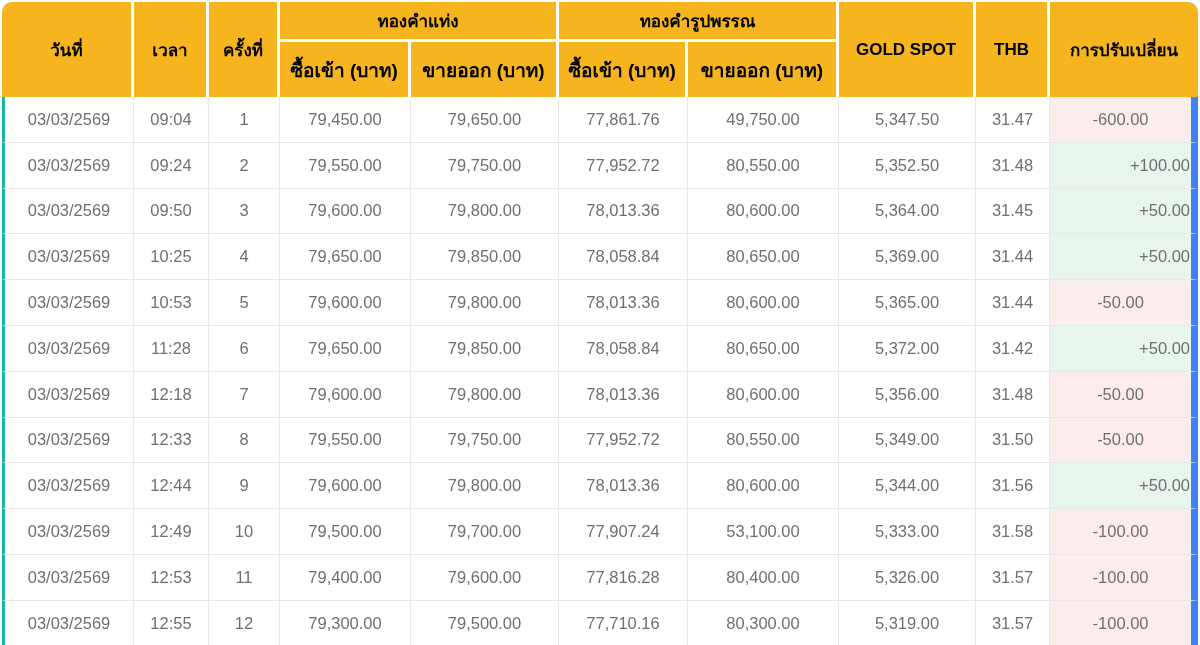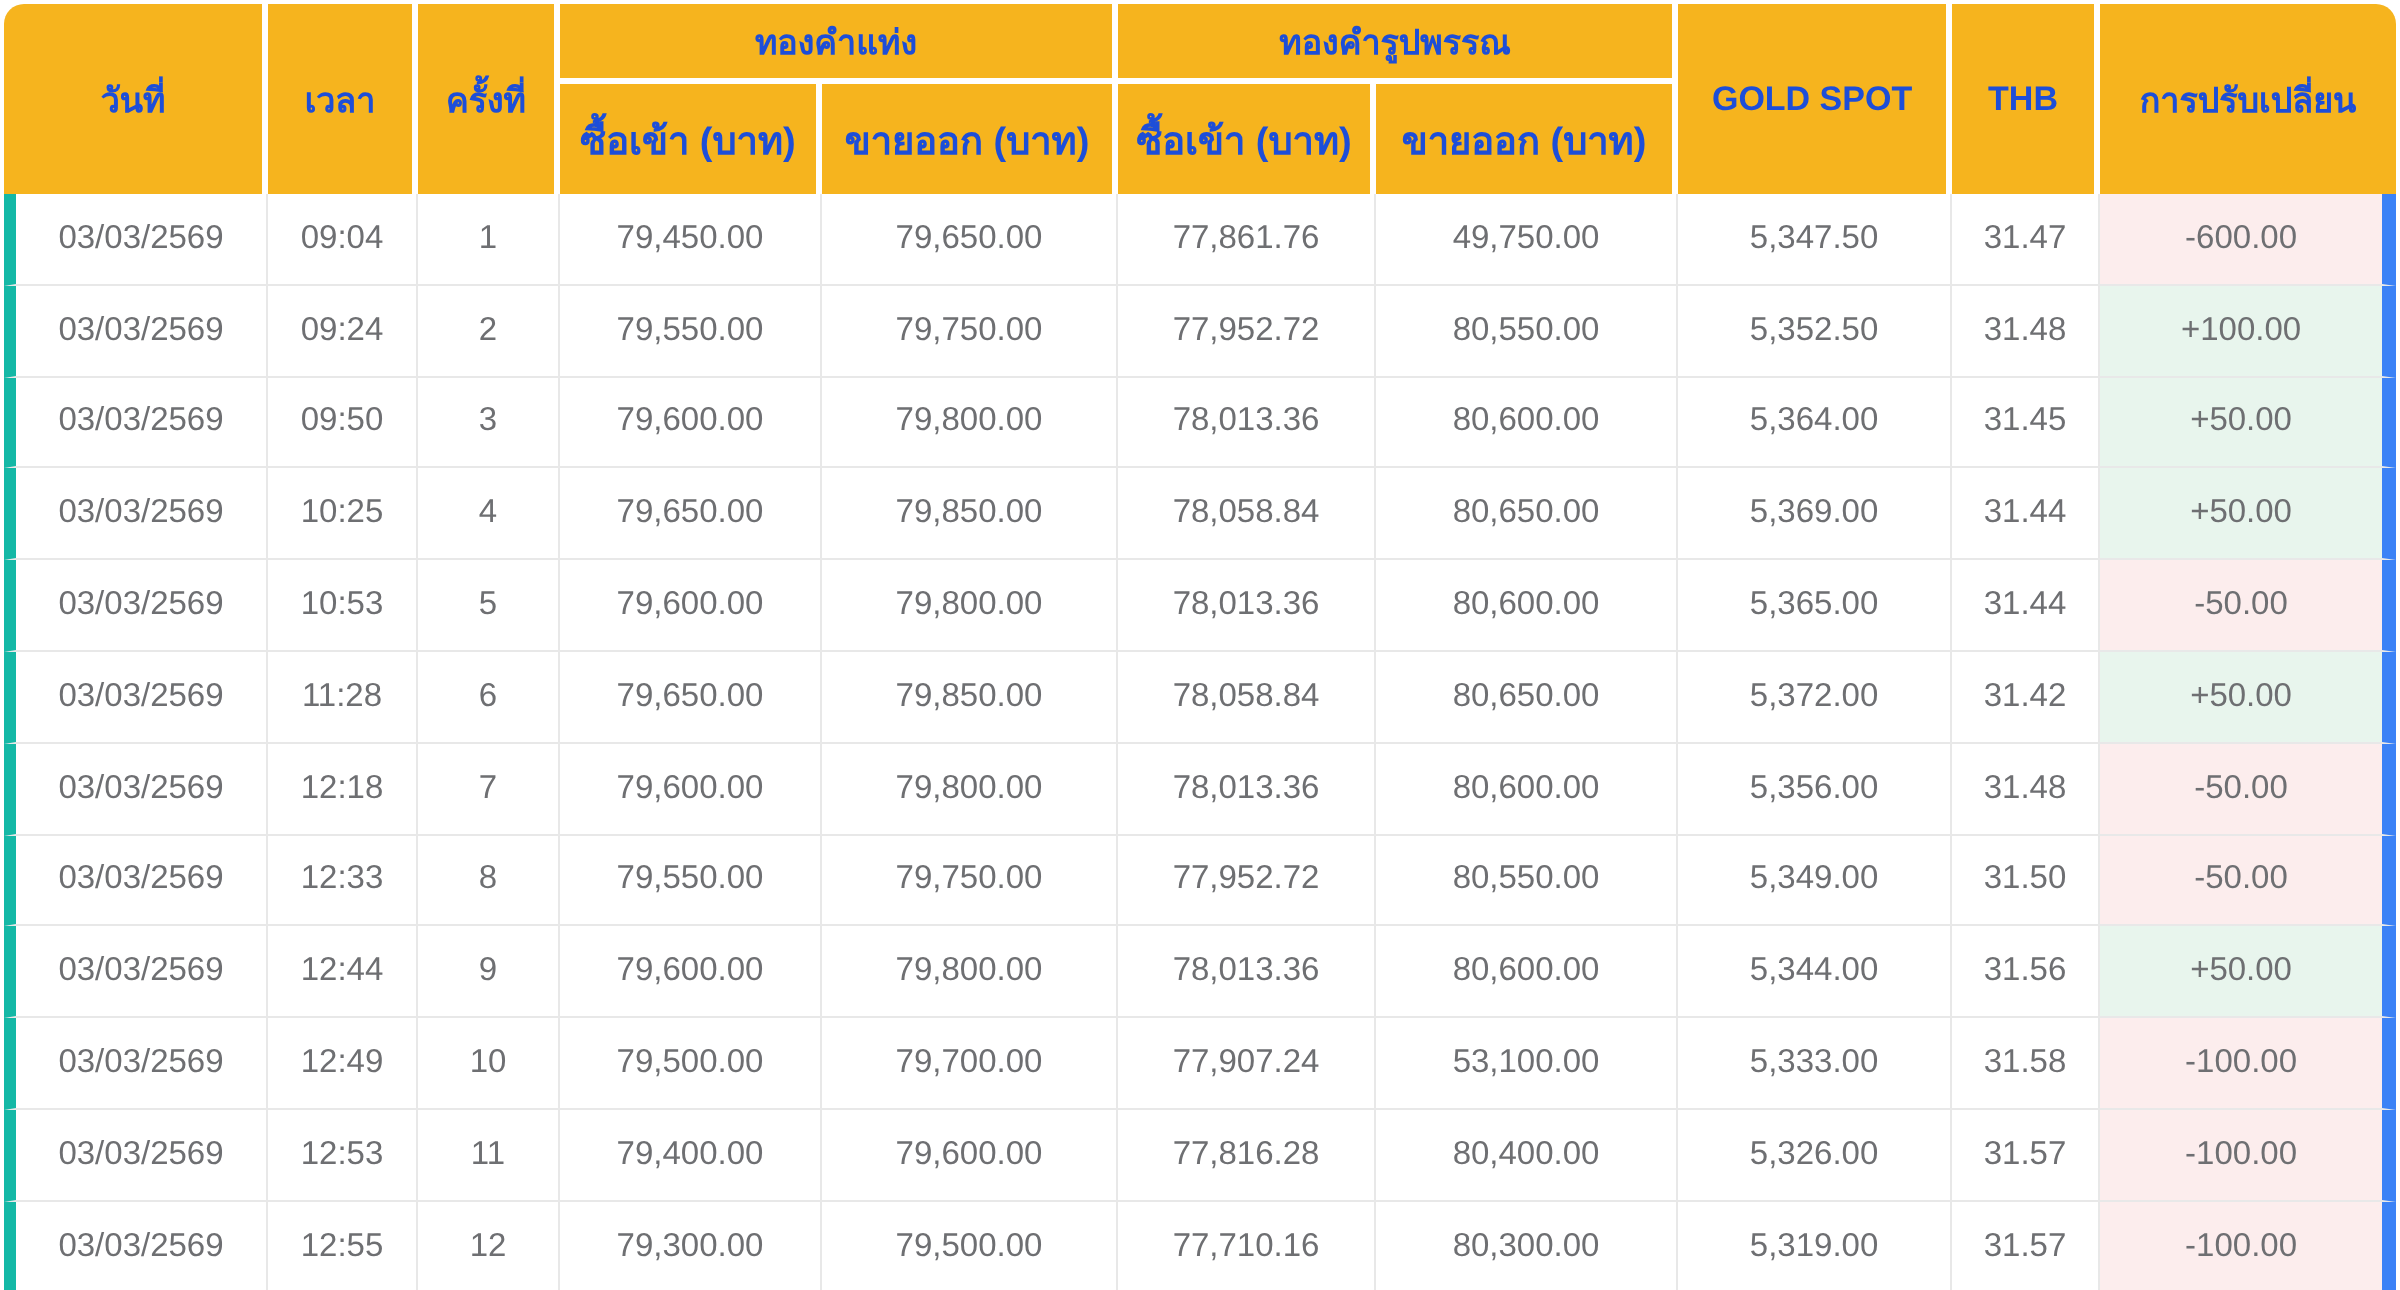--- a/index.html
+++ b/index.html
@@ -13,21 +13,21 @@
     margin: 2px;
   }
   table.gold-table {
     width: 1196px;
     border-collapse: separate;
     border-spacing: 0;
     table-layout: fixed;
   }
   thead th {
     background: var(--header-bg, #F6B41E);
-    color: #1d4ed8;
+    color: #000000;
     font-weight: bold;
     font-size: 17px;
     padding: 0 4px;
     vertical-align: middle;
     text-align: center;
     border-right: 3px solid #ffffff;
     box-sizing: border-box;
   }
   thead tr.top-row th { height: 40px; }
   thead tr.sub-row th { height: 55px; font-size: 19px; }
@@ -42,24 +42,24 @@
     vertical-align: middle;
     font-size: 16.5px;
     color: var(--body-text, #6E6F72);
     background: #ffffff;
     border-bottom: 1px solid #e8e8e8;
     border-right: 1px solid #e8e8e8;
     box-sizing: border-box;
     overflow: hidden;
     white-space: nowrap;
   }
-  tbody td:first-child { border-left: 6px solid #14b8a6; }
+  tbody td:first-child { border-left: 3px solid #14b8a6; }
   tbody td:last-child  { border-right: 7px solid #3b82f6; }
   tbody td.change.down { background: var(--down-bg, #FCEDED); }
-  tbody td.change.up   { background: var(--up-bg, #E8F5ED); }
+  tbody td.change.up   { background: var(--up-bg, #E8F5ED); text-align: right; }
 </style>
 </head>
 <body>
 
 <div class="wrap">
   <table class="gold-table">
     <colgroup>
       <col style="width:132px">
         <col style="width:75px">
         <col style="width:71px">

